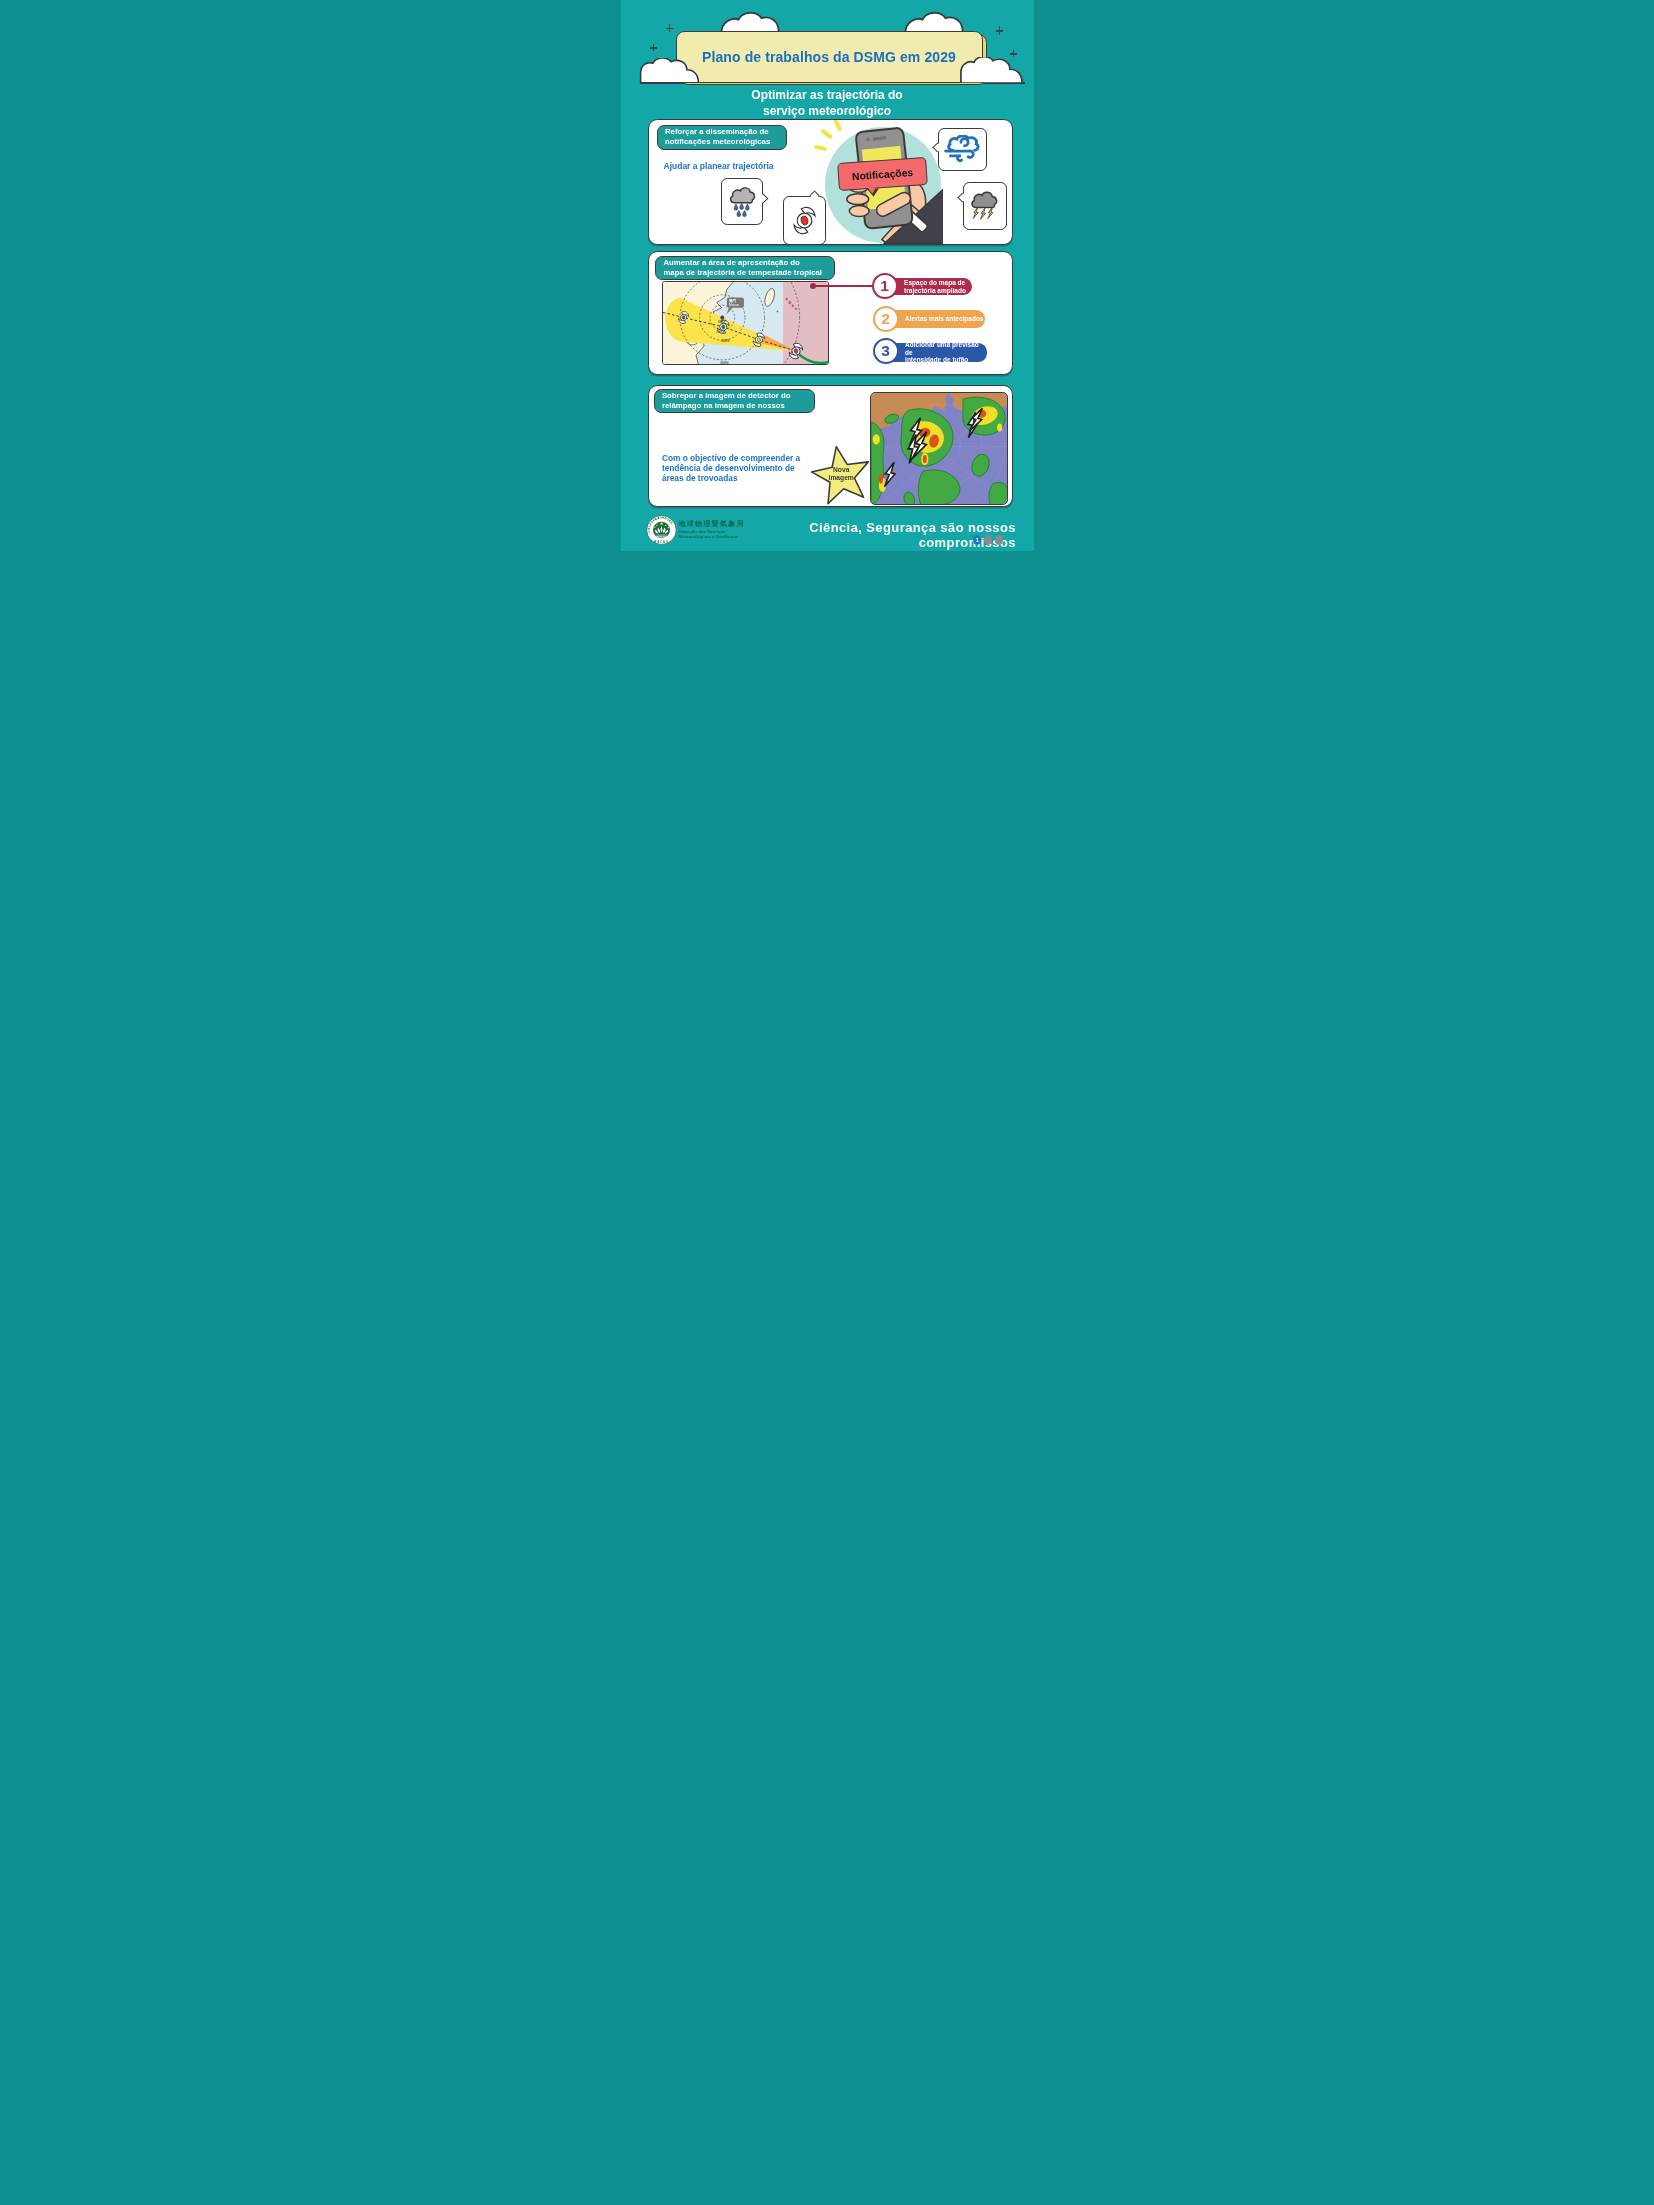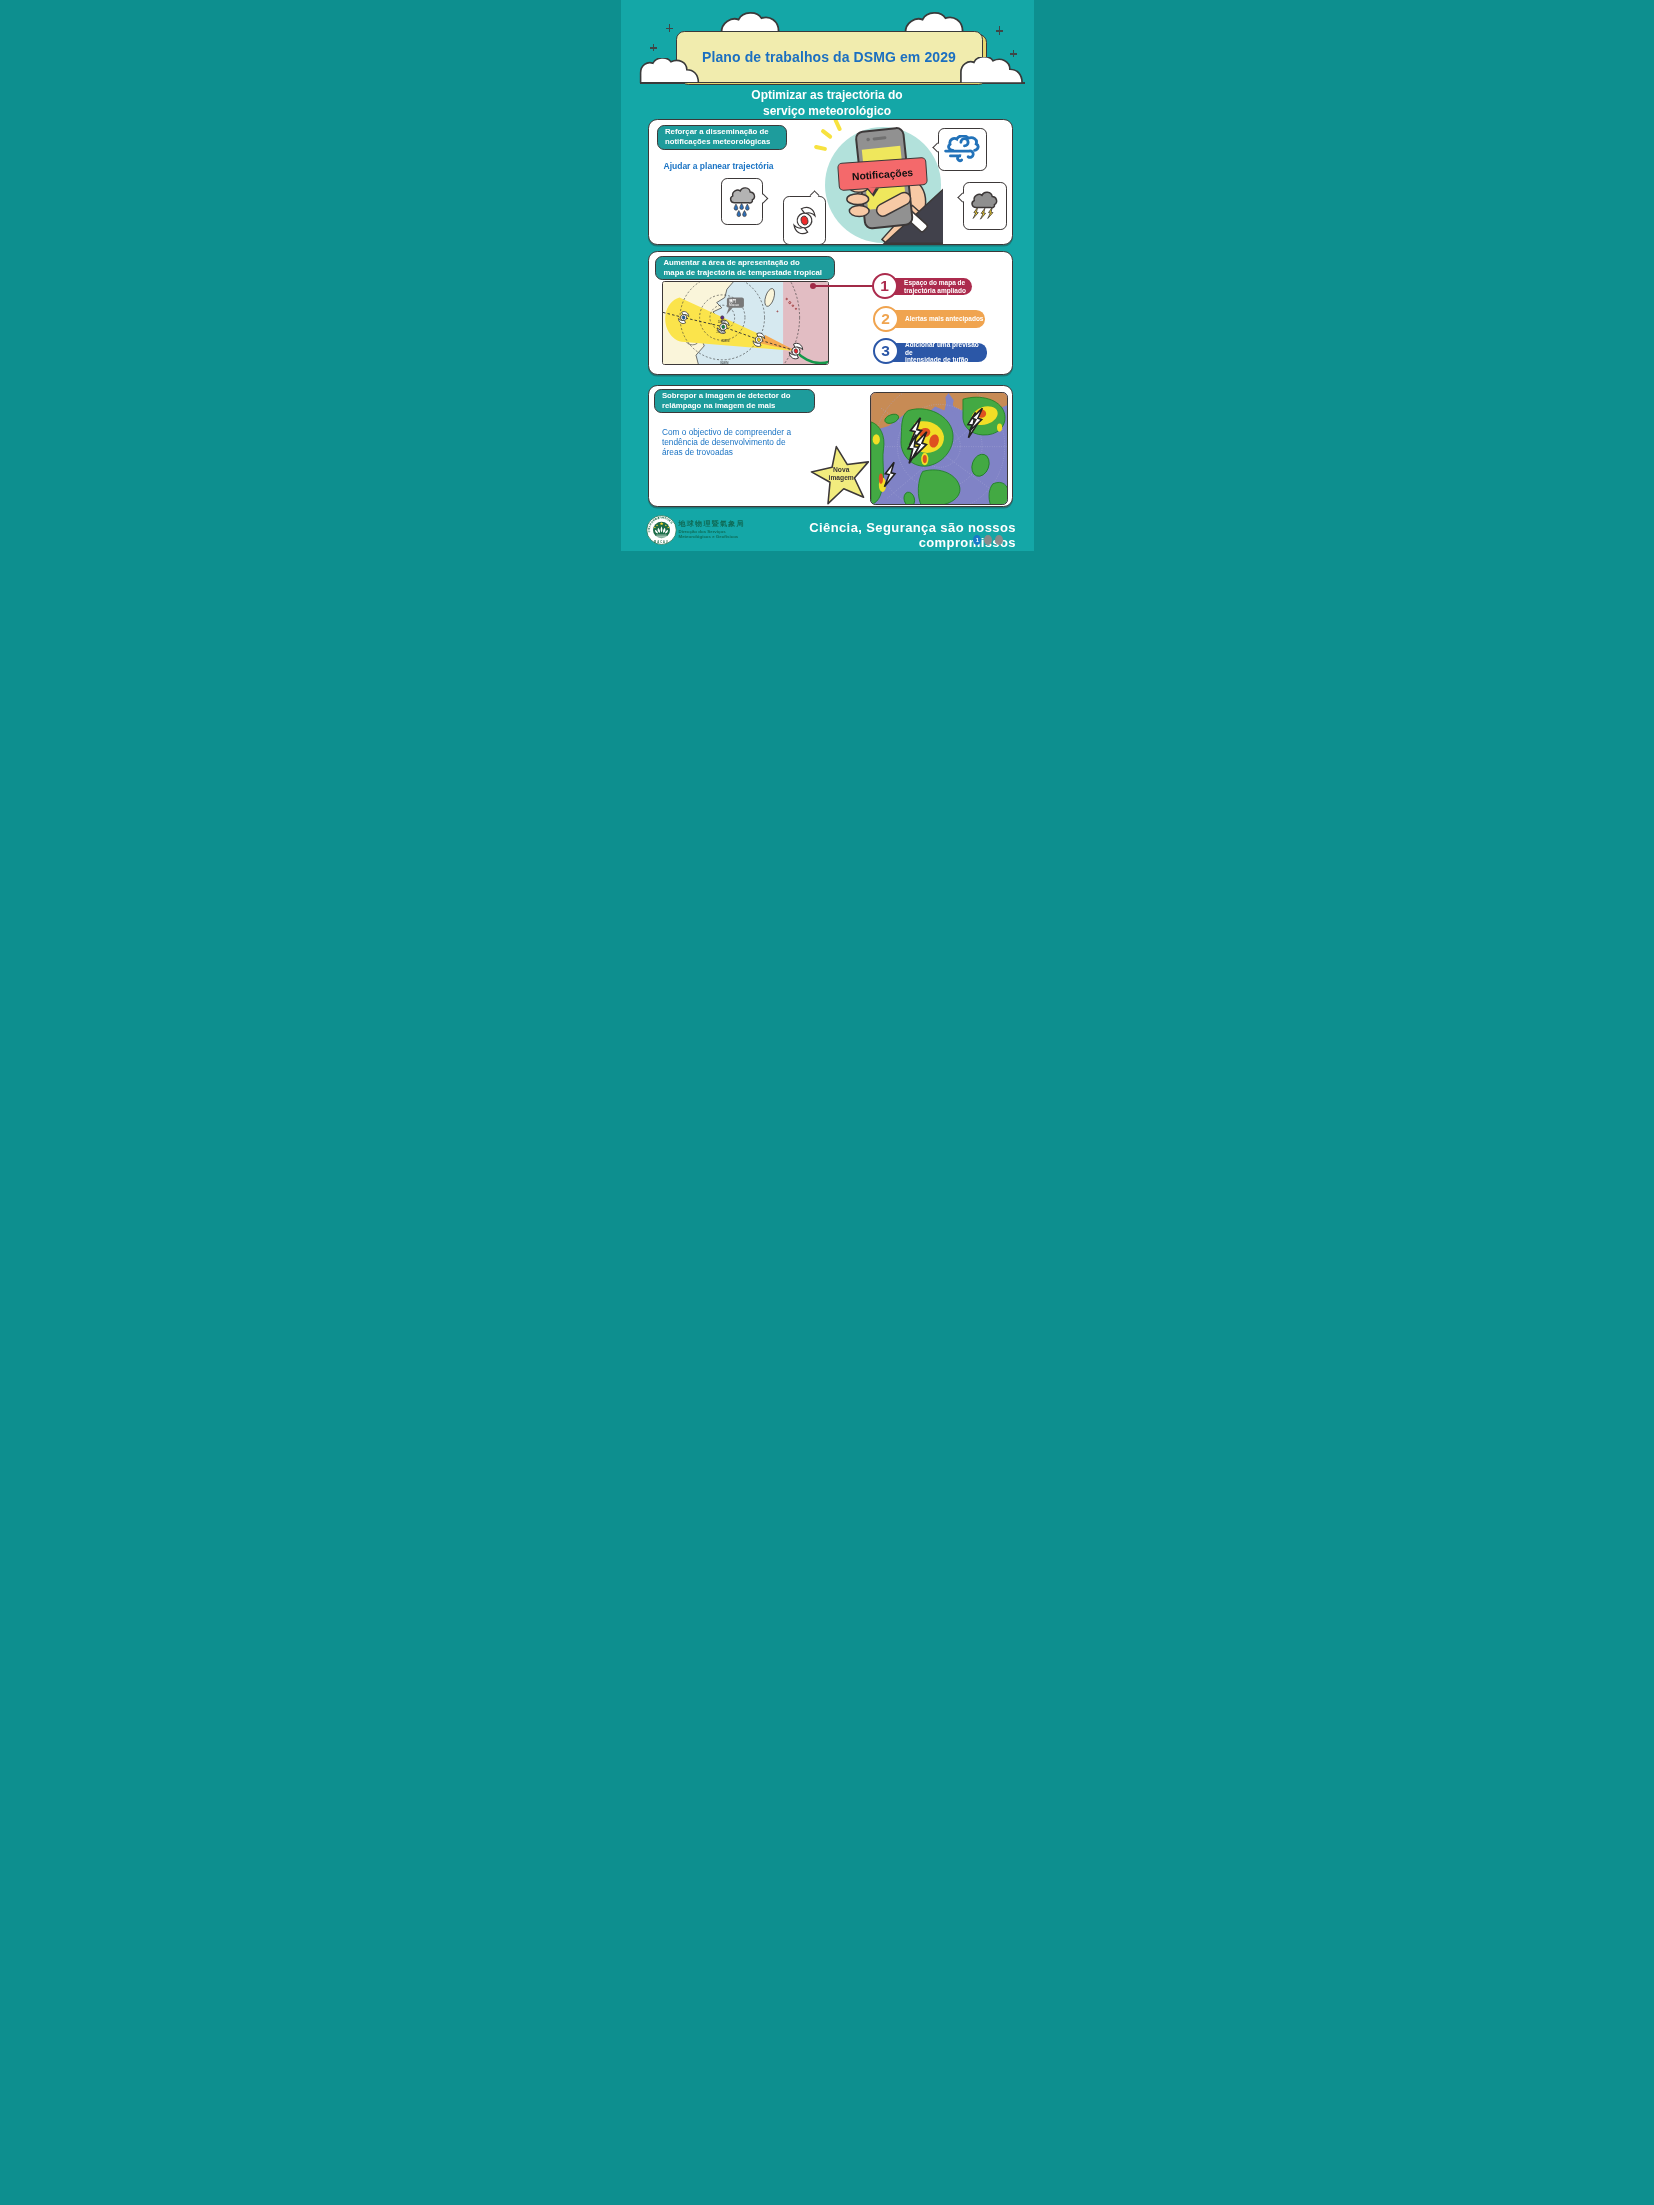--- a/index.html
+++ b/index.html
@@ -21,21 +21,21 @@
   .plus{position:absolute;z-index:2;}
   .plus .v{position:absolute;left:3.1px;top:0;width:1.6px;height:100%;background:#3E4747;}
   .plus .h{position:absolute;left:0;top:45%;width:7.8px;height:1.6px;background:#3E4747;}
   
   .card{position:absolute;left:27px;width:365px;background:#ffffff;border:1.6px solid #3C3838;
         border-radius:9.3px;box-shadow:0 1.6px 0 rgba(40,40,40,.35);overflow:hidden;}
   .teal-pill{position:absolute;background:#1E9C9C;border:1px solid #3C3838;border-radius:7.2px;
              color:#fff;font-weight:bold;font-size:7.8px;line-height:10px;padding:2.1px 7.2px;
              white-space:pre-line;display:flex;align-items:center;}
   .lead{position:absolute;color:#1B74C4;font-weight:bold;font-size:8.5px;}
-  .para{position:absolute;color:#1B74C4;font-weight:normal;font-size:8.3px;line-height:10px;white-space:pre-line;}
+  .para{position:absolute;color:#1B74C4;font-weight:bold;font-size:8.3px;line-height:10px;white-space:pre-line;margin-top:26px;}
   
   .teal-circle{position:absolute;left:176px;top:7.2px;width:116px;height:116px;border-radius:50%;background:#B2E1DB;}
   .ray{position:absolute;width:13.4px;height:4.1px;background:#F7E23F;border-radius:2.1px;}
   .bubble{position:absolute;background:#fff;border:1.6px solid #3C3838;border-radius:6.2px;
           display:flex;align-items:center;justify-content:center;}
   .tail{position:absolute;width:6.7px;height:6.7px;background:#fff;}
   .tail.left {left:-4.7px;  top:13.4px;  border-left:1.6px solid #3C3838;border-bottom:1.6px solid #3C3838;transform:rotate(45deg);}
   .tail.right{right:-4.7px; top:15.5px;  border-right:1.6px solid #3C3838;border-top:1.6px solid #3C3838;transform:rotate(45deg);}
   .tail.topright{right:7.2px;top:-4.7px;border-top:1.6px solid #3C3838;border-right:1.6px solid #3C3838;transform:rotate(-45deg);}
   .notif{position:absolute;left:189px;top:40px;width:89px;height:28px;background:#F4696B;
@@ -316,21 +316,21 @@
     </div>
     <div class="item-pill" style="left:238px;top:91px;width:100px;height:19px;background:#2B57A7;">
       <span>Adicionar uma previsão de
 intensidade de tufão</span>
     </div>
   </div>
 
   <div class="card" style="top:385px;height:122px;">
     <div class="teal-pill" style="left:5.2px;top:2.6px;width:161px;height:24px;">
       <span>Sobrepor a imagem de detector do
-relâmpago na imagem de mais</span>
+relâmpago na imagem de nossos</span>
     </div>
     <div class="para" style="left:13.4px;top:41px;width:176px;">Com o objectivo de compreender a
 tendência de desenvolvimento de
 áreas de trovoadas</div>
 
     <div class="star-wrap">
       <svg width="63" height="61" viewBox="0 0 122 118">
         <polygon transform="rotate(-10 61 62)" points="61,4 76,42 117,44 85,70 96,110 61,87 26,110 37,70 5,44 46,42" fill="#F2EC7E" stroke="#3C3838" stroke-width="3" stroke-linejoin="round"></polygon>
       </svg>
       <div class="star-label">Nova

